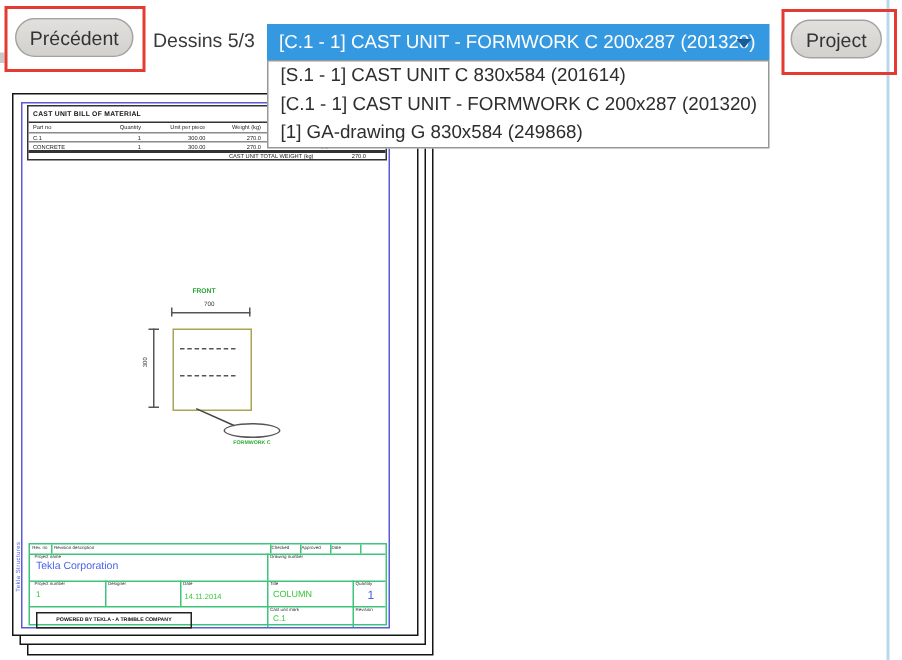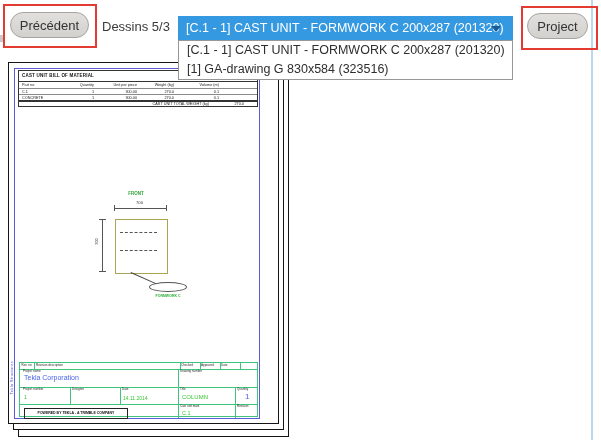--- a/index.html
+++ b/index.html
@@ -161,22 +161,23 @@
   <div class="redbox" style="left:3px;top:4px;width:90px;height:40px;z-index:40;"></div>
   <button class="btn" style="left:10px;top:12px;width:79px;height:26px;z-index:41;">Précédent</button>
 
   <div class="counter" style="left:102px;top:19px;z-index:40;">Dessins 5/3</div>
 
   <div class="dd-head">
     <span>[C.1 - 1] CAST UNIT -  FORMWORK C 200x287 (201320)</span>
     <span class="dd-arrow"></span>
   </div>
   <div class="dd-list">
+    <div class="dd-item">[S.1 - 1] CAST UNIT C 830x584 (201614)</div>
     <div class="dd-item">[C.1 - 1] CAST UNIT -  FORMWORK C 200x287 (201320)</div>
-    <div class="dd-item">[1] GA-drawing G 830x584 (323516)</div>
+    <div class="dd-item">[1] GA-drawing G 830x584 (249868)</div>
   </div>
 
   <div class="redbox" style="left:521px;top:6px;width:73px;height:40px;z-index:40;"></div>
   <button class="btn" style="left:527px;top:13px;width:61px;height:26px;z-index:41;">Project</button>
 
   <div class="edge-right"></div>
   <div class="edge-tick"></div>
 </div>
 
 </body></html>

